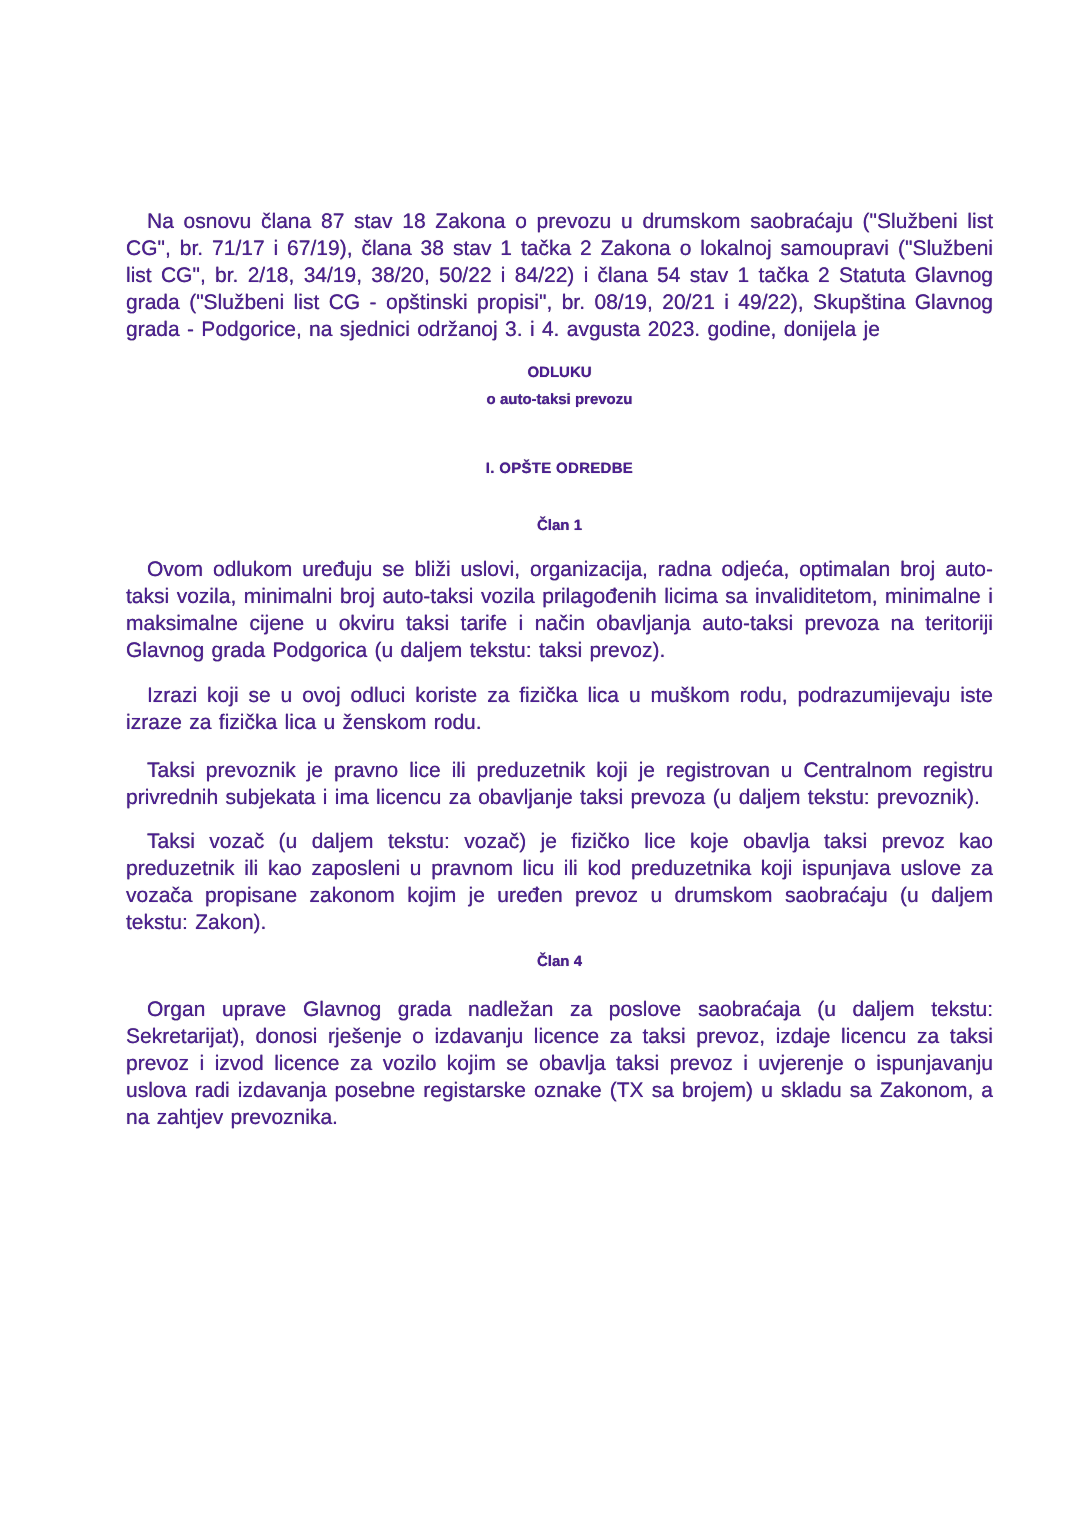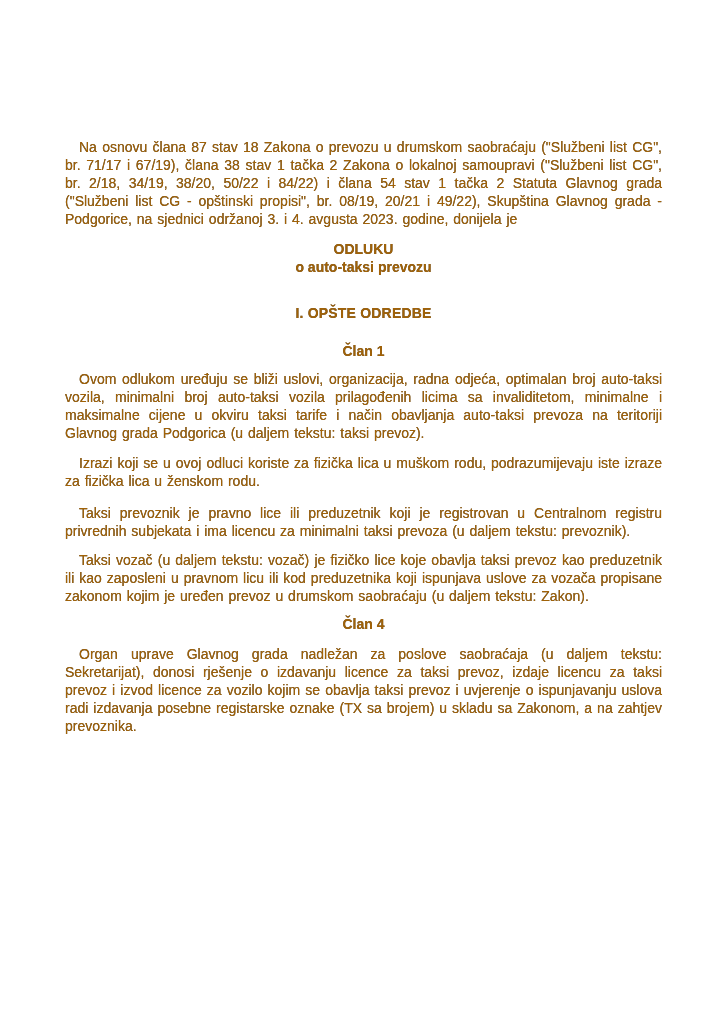--- a/index.html
+++ b/index.html
@@ -5,35 +5,35 @@
   * { margin: 0; padding: 0; box-sizing: border-box; }
   html, body {
     background: #ffffff;
     font-family: "Liberation Sans", sans-serif;
   }
   .page {
     position: relative;
     width: 724px;
     height: 1024px;
     background: #ffffff;
-    color: #a16207;
-    padding: 138px 62px 0 65px;
+    color: #4c1d95;
+    padding: 138px 62px 0 84px;
     overflow: hidden;
     
     text-shadow: 0 0 0.45px rgba(20,20,20,0.75);
   }
   .body-par {
     font-size: 14px;
     line-height: 18px;
     text-align: justify;
     text-indent: 14px;
     word-spacing: 1px;
   }
   .heading {
-    font-size: 14px;
+    font-size: 10px;
     line-height: 18px;
     font-weight: bold;
     text-align: center;
   }
   .section-heading { letter-spacing: 0.2px; }
   
   .mb10 { margin-bottom: 10px; }
   .mb11 { margin-bottom: 11px; }
   .mb12 { margin-bottom: 12px; }
   .mb14 { margin-bottom: 14px; }
@@ -58,21 +58,21 @@
   <div class="heading section-heading mb20">I. OPŠTE ODREDBE</div>
 
   <div class="heading mb10">Član 1</div>
 
   <p class="body-par mb12">Ovom odlukom uređuju se bliži uslovi, organizacija, radna odjeća, optimalan broj auto-taksi vozila, minimalni broj auto-taksi vozila prilagođenih licima sa invaliditetom, minimalne i maksimalne cijene u okviru taksi tarife i način obavljanja auto-taksi prevoza na teritoriji Glavnog grada Podgorica (u daljem tekstu: taksi prevoz).</p>
 
 
   <p class="body-par mb14">Izrazi koji se u ovoj odluci koriste za fizička lica u muškom rodu, podrazumijevaju iste izraze za fizička lica u ženskom rodu.</p>
 
 
-  <p class="body-par mb11">Taksi prevoznik je pravno lice ili preduzetnik koji je registrovan u Centralnom registru privrednih subjekata i ima licencu za minimalni taksi prevoza (u daljem tekstu: prevoznik).</p>
+  <p class="body-par mb11">Taksi prevoznik je pravno lice ili preduzetnik koji je registrovan u Centralnom registru privrednih subjekata i ima licencu za obavljanje taksi prevoza (u daljem tekstu: prevoznik).</p>
 
   <p class="body-par mb26">Taksi vozač (u daljem tekstu: vozač) je fizičko lice koje obavlja taksi prevoz kao preduzetnik ili kao zaposleni u pravnom licu ili kod preduzetnika koji ispunjava uslove za vozača propisane zakonom kojim je uređen prevoz u drumskom saobraćaju (u daljem tekstu: Zakon).</p>
 
 
   <div class="heading mb12">Član 4</div>
 
   <p class="body-par">Organ uprave Glavnog grada nadležan za poslove saobraćaja (u daljem tekstu: Sekretarijat), donosi rješenje o izdavanju licence za taksi prevoz, izdaje licencu za taksi prevoz i izvod licence za vozilo kojim se obavlja taksi prevoz i uvjerenje o ispunjavanju uslova radi izdavanja posebne registarske oznake (TX sa brojem) u skladu sa Zakonom, a na zahtjev prevoznika.</p>
 
 </div>
 

